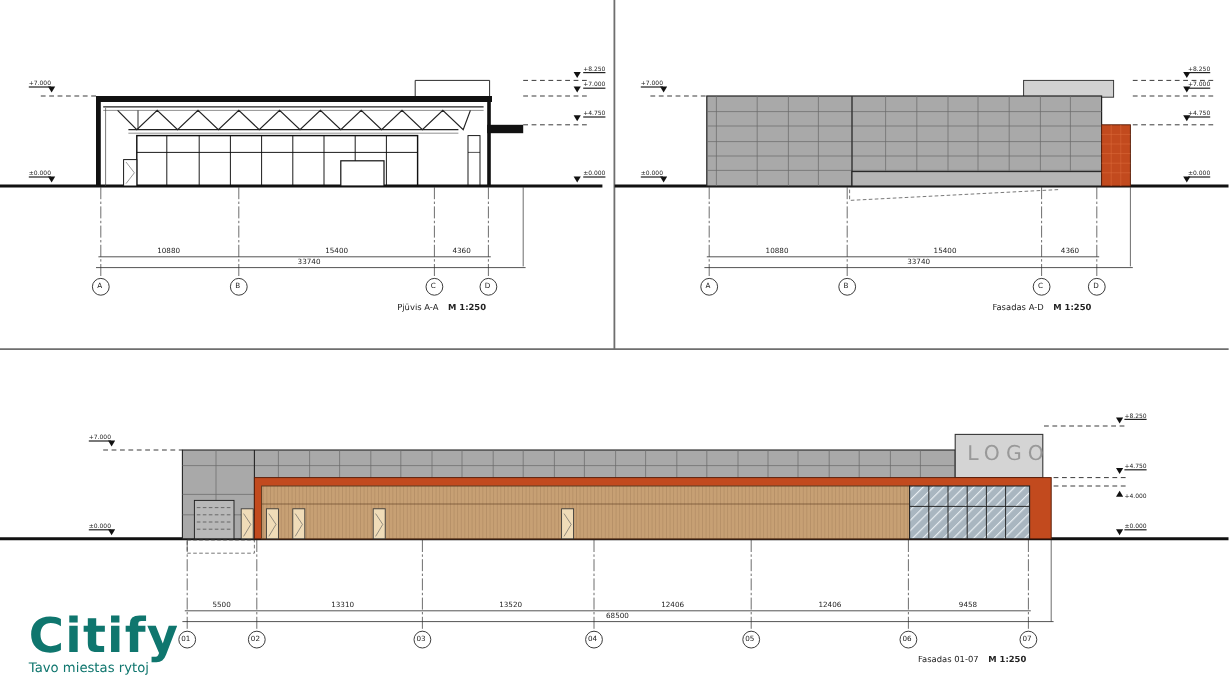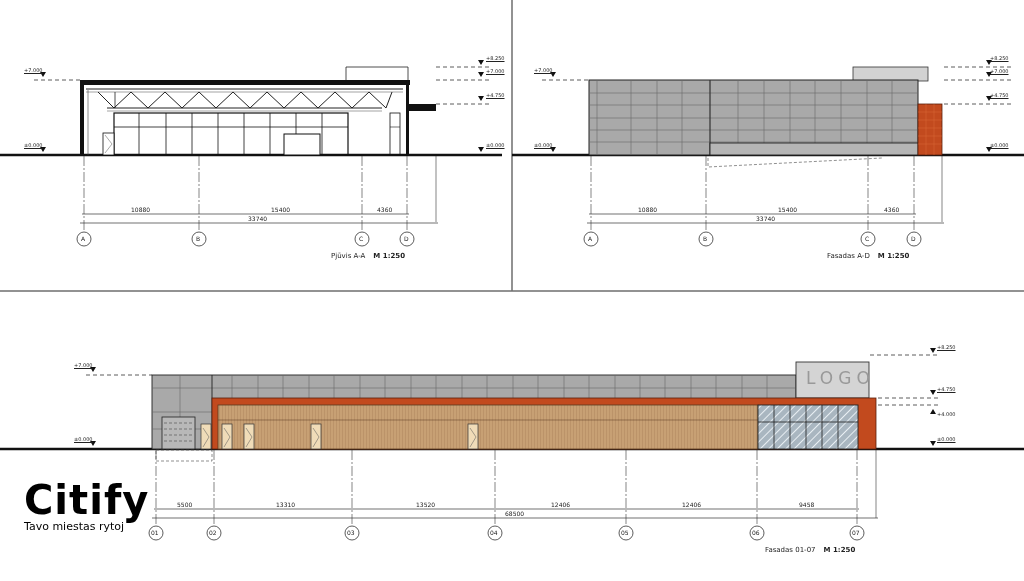--- a/index.html
+++ b/index.html
@@ -1,20 +1,20 @@
 <!DOCTYPE html>
 <html><head>
 <meta charset="utf-8">
 <style>
   html, body { margin:0; padding:0; background:#ffffff; }
   body { width:1024px; height:581px; position:relative; overflow:hidden; font-family:"DejaVu Sans", sans-serif; }
   .panel { position:absolute; }
   .caption { position:absolute; font-size:8px; color:#222; white-space:nowrap; }
   .caption b { font-weight:bold; margin-left:8px; }
-  .watermark { position:absolute; left:24px; top:480px; color:#000000; }
+  .watermark { position:absolute; left:24px; top:510px; color:#0f766e; }
   .watermark .brand { font-family:"DejaVu Sans", sans-serif; font-size:40px; font-weight:bold; letter-spacing:1px; line-height:40px; display:block; }
   .watermark .tag { font-family:"DejaVu Sans", sans-serif; font-size:11px; display:block; margin-top:0px; }
 </style>
 </head>
 <body>
 
 <svg class="panel" style="left:0;top:0" width="1024" height="581">
   <line x1="512" y1="0" x2="512" y2="291" stroke="#6e6e6e" stroke-width="1.5"></line>
   <line x1="0" y1="291" x2="1024" y2="291" stroke="#6e6e6e" stroke-width="1.5"></line>
 </svg>

